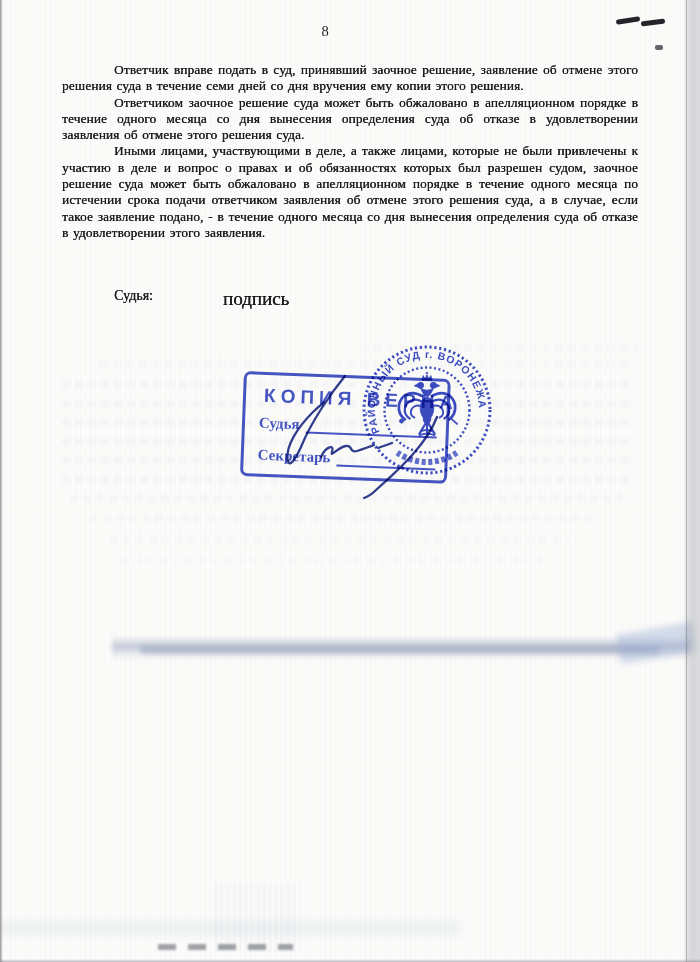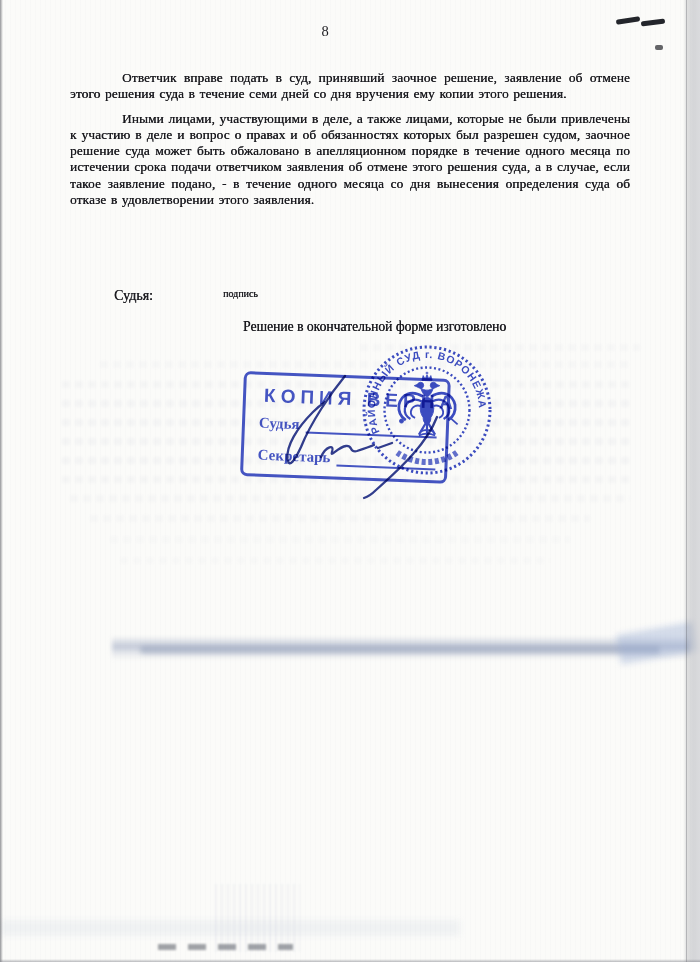--- a/index.html
+++ b/index.html
@@ -13,23 +13,23 @@
     content:"";position:absolute;inset:0;pointer-events:none;
     background:repeating-linear-gradient(90deg, rgba(80,90,130,0.02) 0 1px, transparent 1px 5px);
   }
   .pageno{position:absolute;top:23px;left:0;width:650px;text-align:center;font-size:14.5px;}
   .body-text{
     position:absolute;top:62px;left:62px;width:576px;
     font-size:13.3px;line-height:16.3px;text-align:justify;
     letter-spacing:0.12px;word-spacing:1.1px;
     text-shadow:0.3px 0 0 currentColor;
   }
-  .body-text p{margin:8px;text-indent:52px;}
+  .body-text p{margin:0;text-indent:52px;}
   .judge-label{position:absolute;top:288px;left:114px;font-size:14px;text-shadow:0.3px 0 0 currentColor;}
-  .sig-ph{position:absolute;top:288px;left:223px;font-size:10px;text-shadow:0.3px 0 0 currentColor;}
+  .sig-ph{position:absolute;top:288px;left:223px;font-size:19px;text-shadow:0.3px 0 0 currentColor;}
   .final-note{position:absolute;top:319px;left:243px;font-size:13.6px;text-shadow:0.3px 0 0 currentColor;}
 
   
   .copy-stamp{
     position:absolute;left:244px;top:371px;width:201px;height:99px;
     border:3px solid var(--stamp-ink,#2b3ec0);border-radius:7px;
     transform:rotate(2.2deg);transform-origin:left top;
     color:var(--stamp-ink,#2b3ec0);mix-blend-mode:multiply;opacity:.88;
   }
   .stamp-title{
@@ -94,25 +94,25 @@
   <div class="band"></div>
   <div class="band-core"></div>
   <div class="band-right"></div>
   <div class="smudge-a"></div>
   <div class="smudge-b"></div>
   <div class="smudge-c"></div>
 
   <div class="pageno">8</div>
   <div class="body-text">
     <p>Ответчик вправе подать в суд, принявший заочное решение, заявление об отмене этого решения суда в течение семи дней со дня вручения ему копии этого решения.</p>
+    <p>Ответчиком заочное решение суда может быть обжаловано в апелляционном порядке в течение одного месяца со дня вынесения определения суда об отказе в удовлетворении заявления об отмене этого решения суда.</p>
     <p>Иными лицами, участвующими в деле, а также лицами, которые не были привлечены к участию в деле и вопрос о правах и об обязанностях которых был разрешен судом, заочное решение суда может быть обжаловано в апелляционном порядке в течение одного месяца по истечении срока подачи ответчиком заявления об отмене этого решения суда, а в случае, если такое заявление подано, - в течение одного месяца со дня вынесения определения суда об отказе в удовлетворении этого заявления.</p>
   </div>
   <div class="judge-label">Судья:</div>
   <div class="sig-ph">подпись</div>
-  <div class="final-note">Решение в окончательной форме изготовлено</div>
 
   <div class="copy-stamp">
     <div class="stamp-title">КОПИЯ ВЕРНА</div>
     <div class="stamp-row judge">
       <span>Судья</span>
       <span class="stamp-line"></span>
     </div>
     <div class="stamp-row secretary">
       <span>Секретарь</span>
       <span class="stamp-line"></span>

